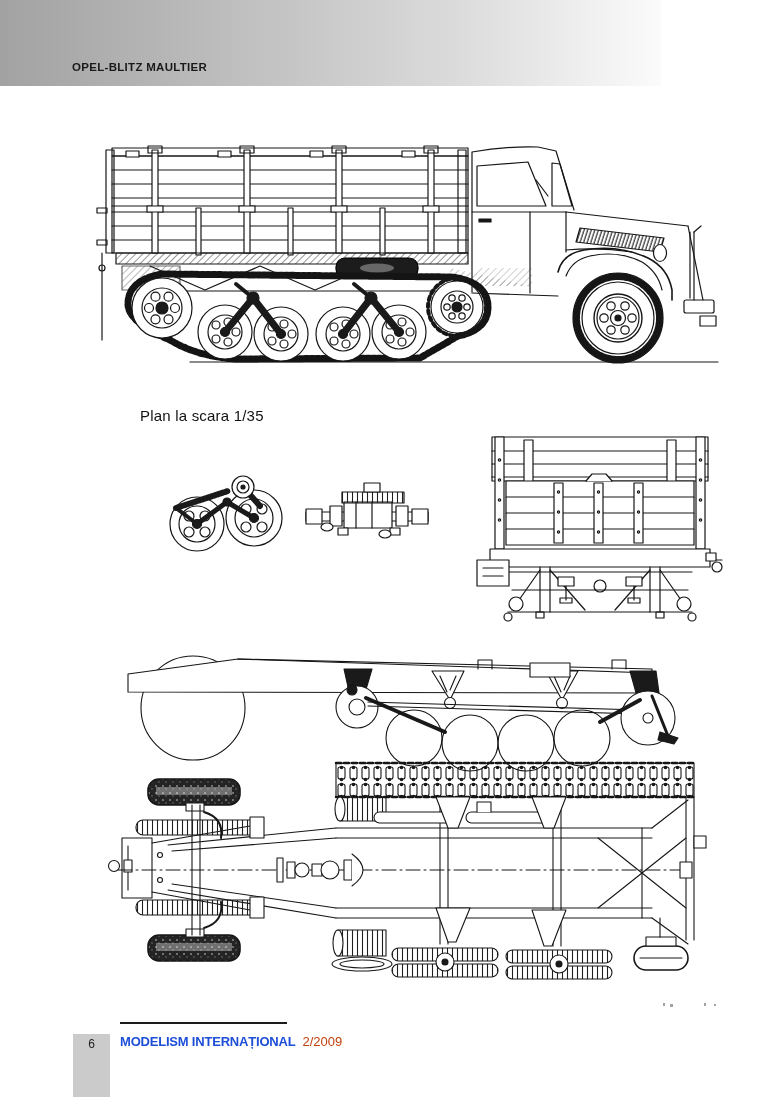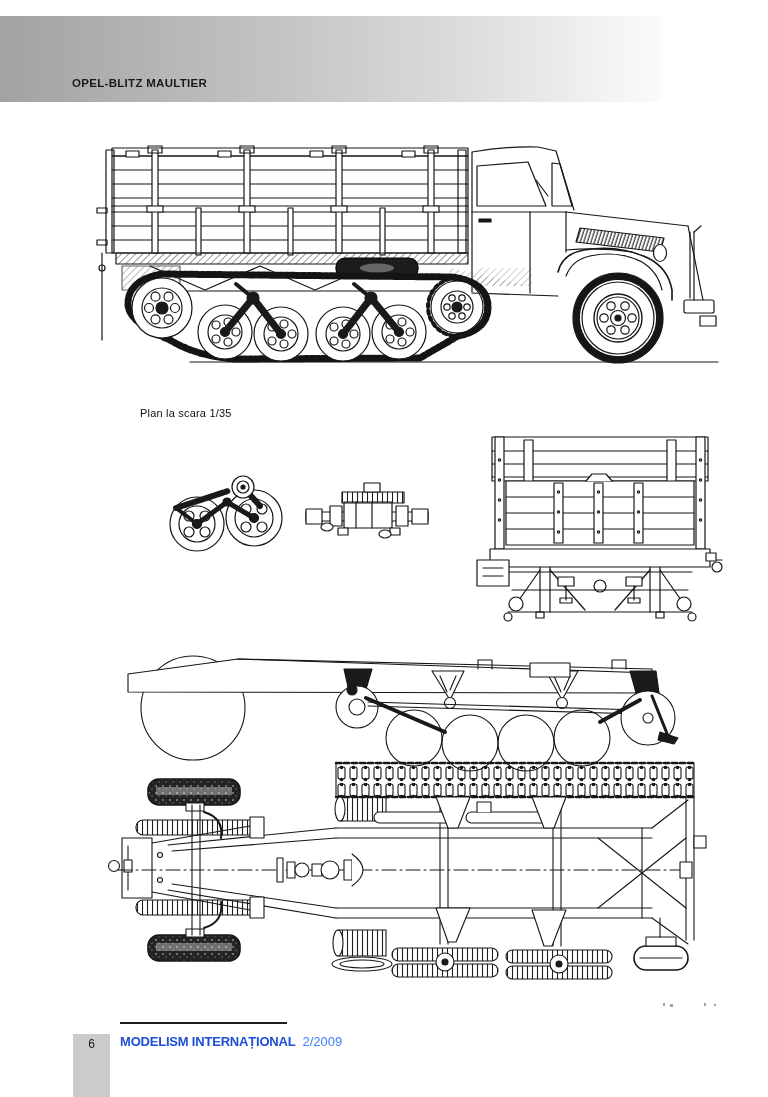--- a/index.html
+++ b/index.html
@@ -4,46 +4,45 @@
 <style>
   html,body{margin:0;padding:0;background:#e8e8e8;}
   .page{
     position:relative;width:768px;height:1097px;background:#ffffff;
     font-family:"Liberation Sans","DejaVu Sans",sans-serif;color:#161616;
     overflow:hidden;margin:0 auto;
   }
   .header-bar{
     position:absolute;left:0;top:0;width:661px;height:86px;
     background:linear-gradient(to right,#a2a2a2 0%,#c2c2c2 40%,#dcdcdc 70%,#fbfbfb 100%);
-    margin-top:16px;
   }
   .header-title{
     position:absolute;left:72px;top:61px;font-size:11.5px;font-weight:600;
     letter-spacing:.3px;color:#1a1a1a;
   }
   .scale-label{
-    position:absolute;left:140px;top:407px;font-size:11px;color:#111;
+    position:absolute;left:140px;top:407px;font-size:15px;color:#111;
     letter-spacing:.2px;
   }
   .drawing-svg{position:absolute;left:0;top:0;width:768px;height:1097px;}
   .footer-rule{
     position:absolute;left:120px;top:1022px;width:167px;height:2px;background:#1c1c1c;
   }
   .page-number-box{
     position:absolute;left:73px;top:1034px;width:37px;height:63px;background:#cbcbcb;
   }
   .page-number{
     position:absolute;left:0;top:3px;width:100%;text-align:center;
     font-size:12px;color:#222;
   }
   .footer-line{
     position:absolute;left:120px;top:1034px;font-size:13px;white-space:nowrap;
   }
   .magazine-title{font-weight:bold;letter-spacing:-.2px;color:#1d4ed8;}
-  .issue-number{font-weight:normal;margin-left:7px;color:#3b82f6;}
+  .issue-number{font-weight:normal;margin-left:7px;color:#c2410c;}
 </style>
 </head>
 <body>
 
 <div class="page">
 
   <div class="header-bar">
     <div class="header-title">OPEL-BLITZ MAULTIER</div>
   </div>
 

